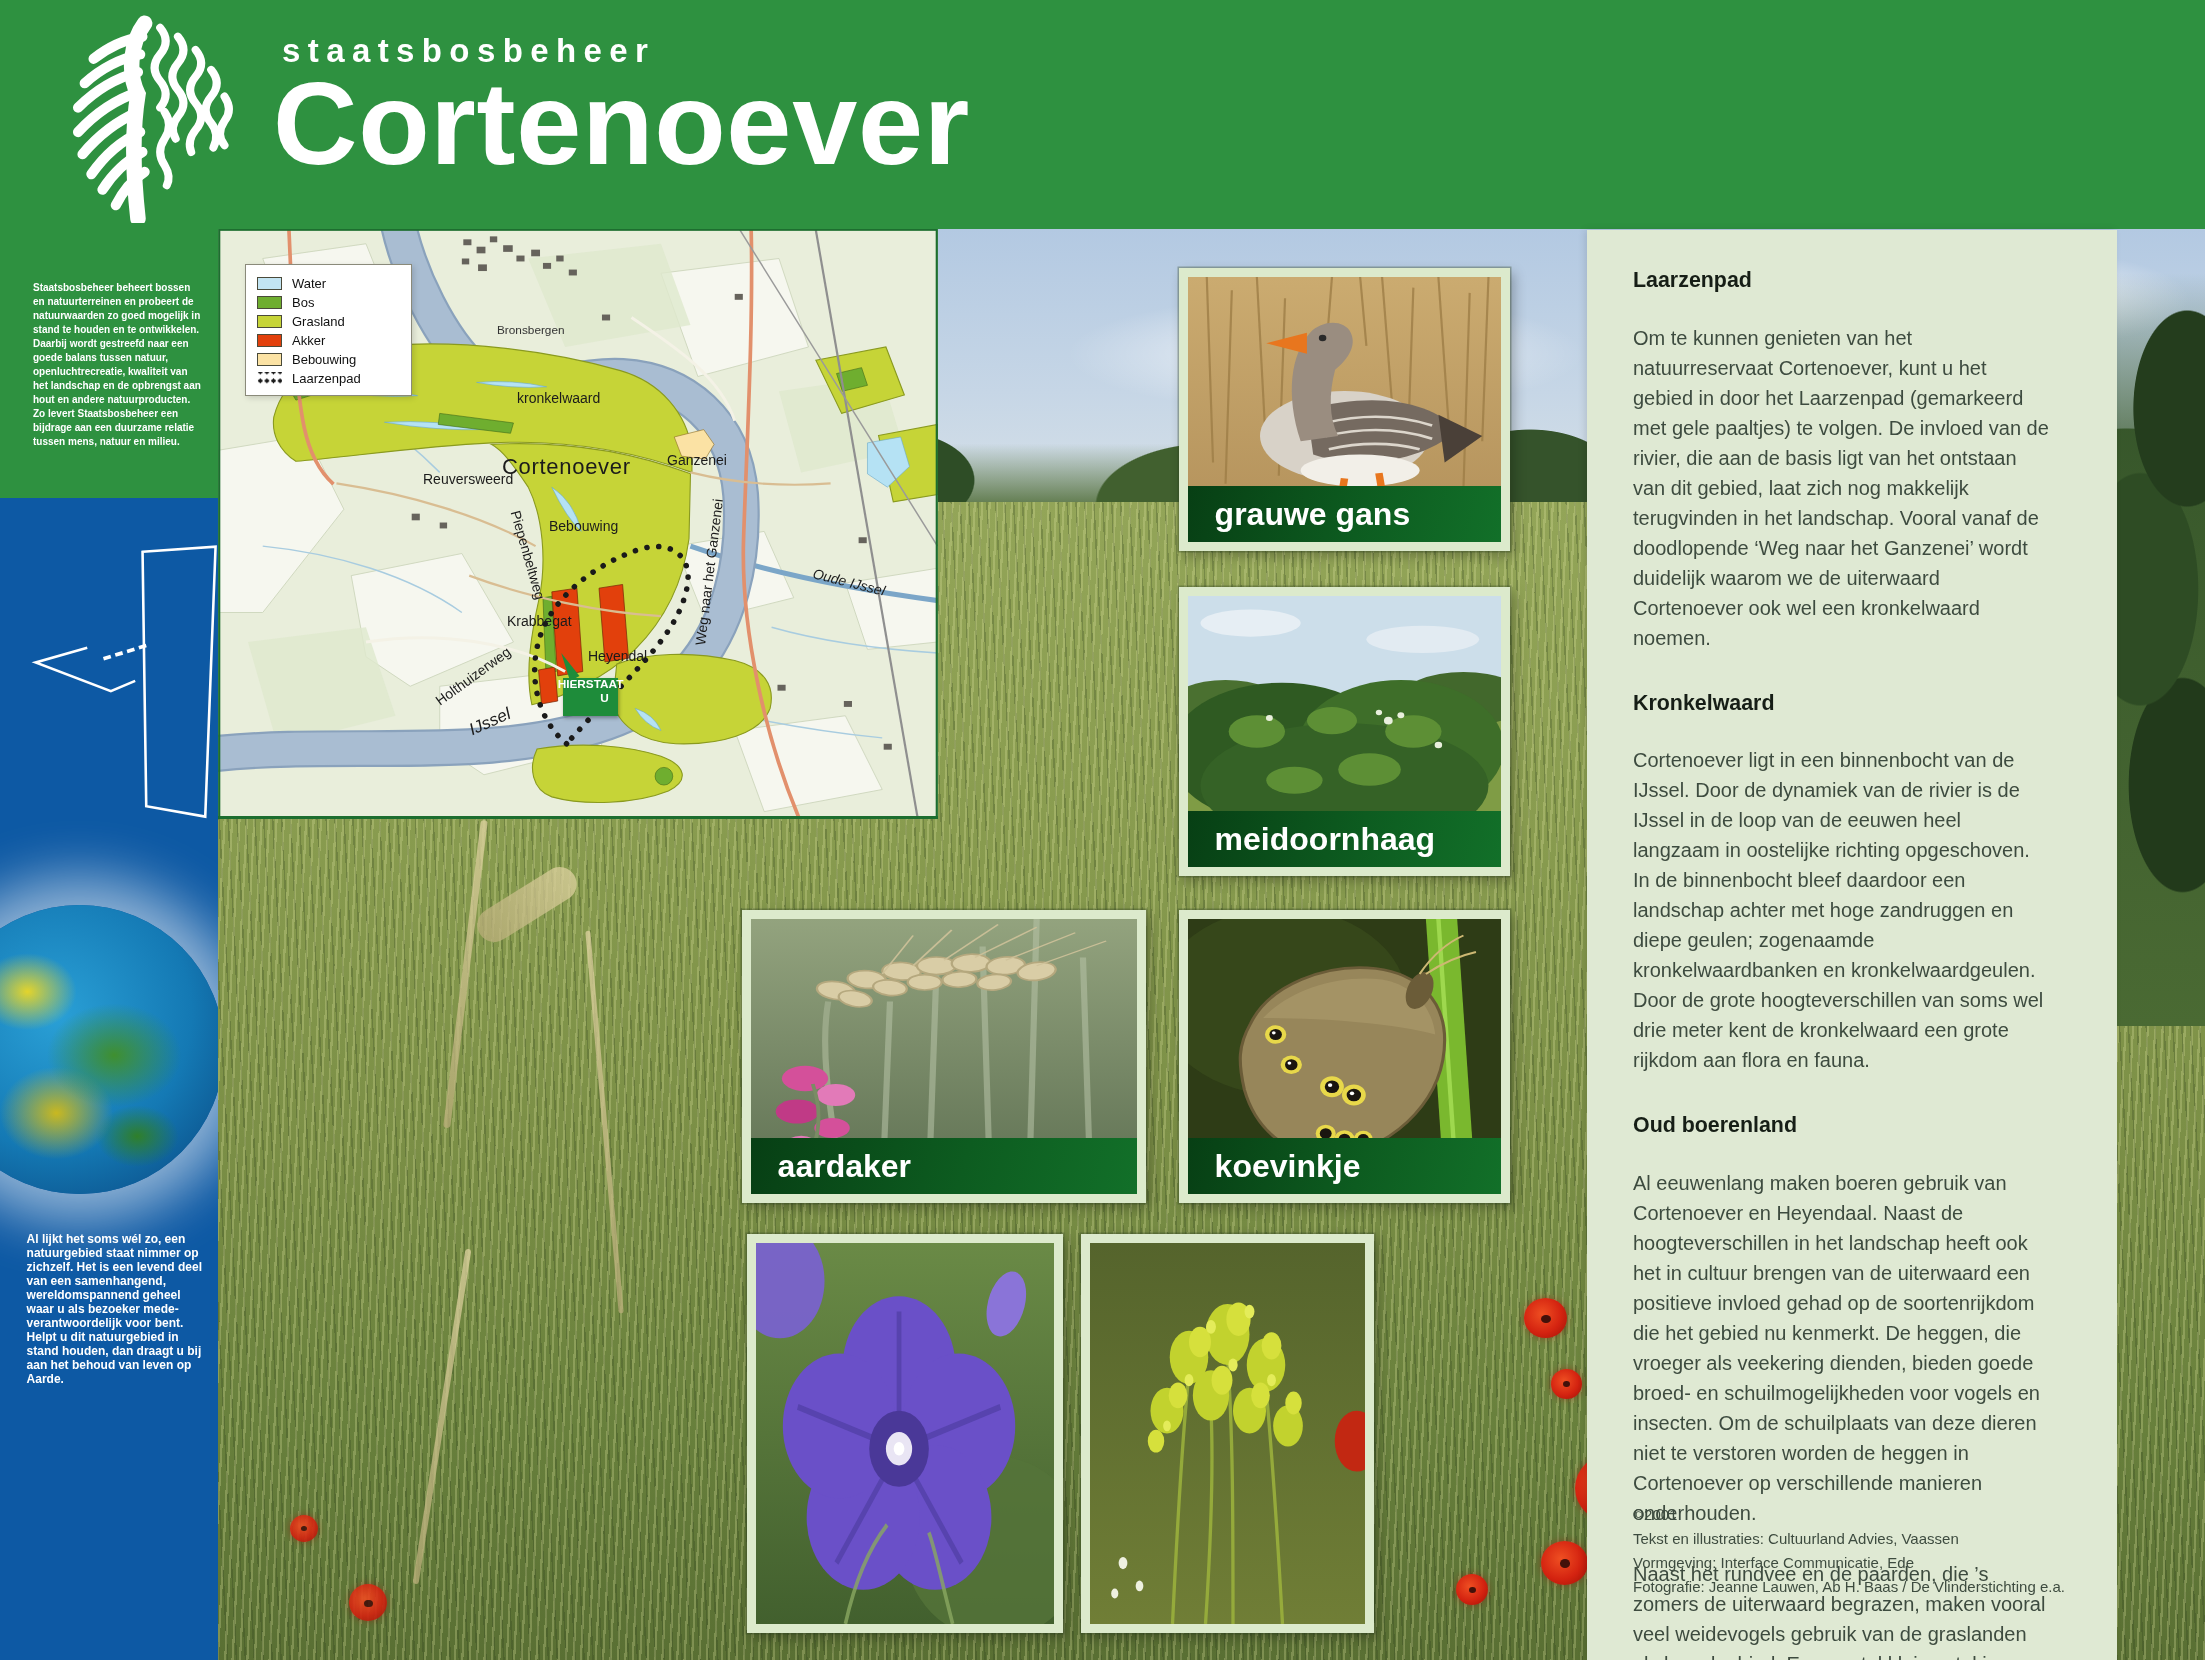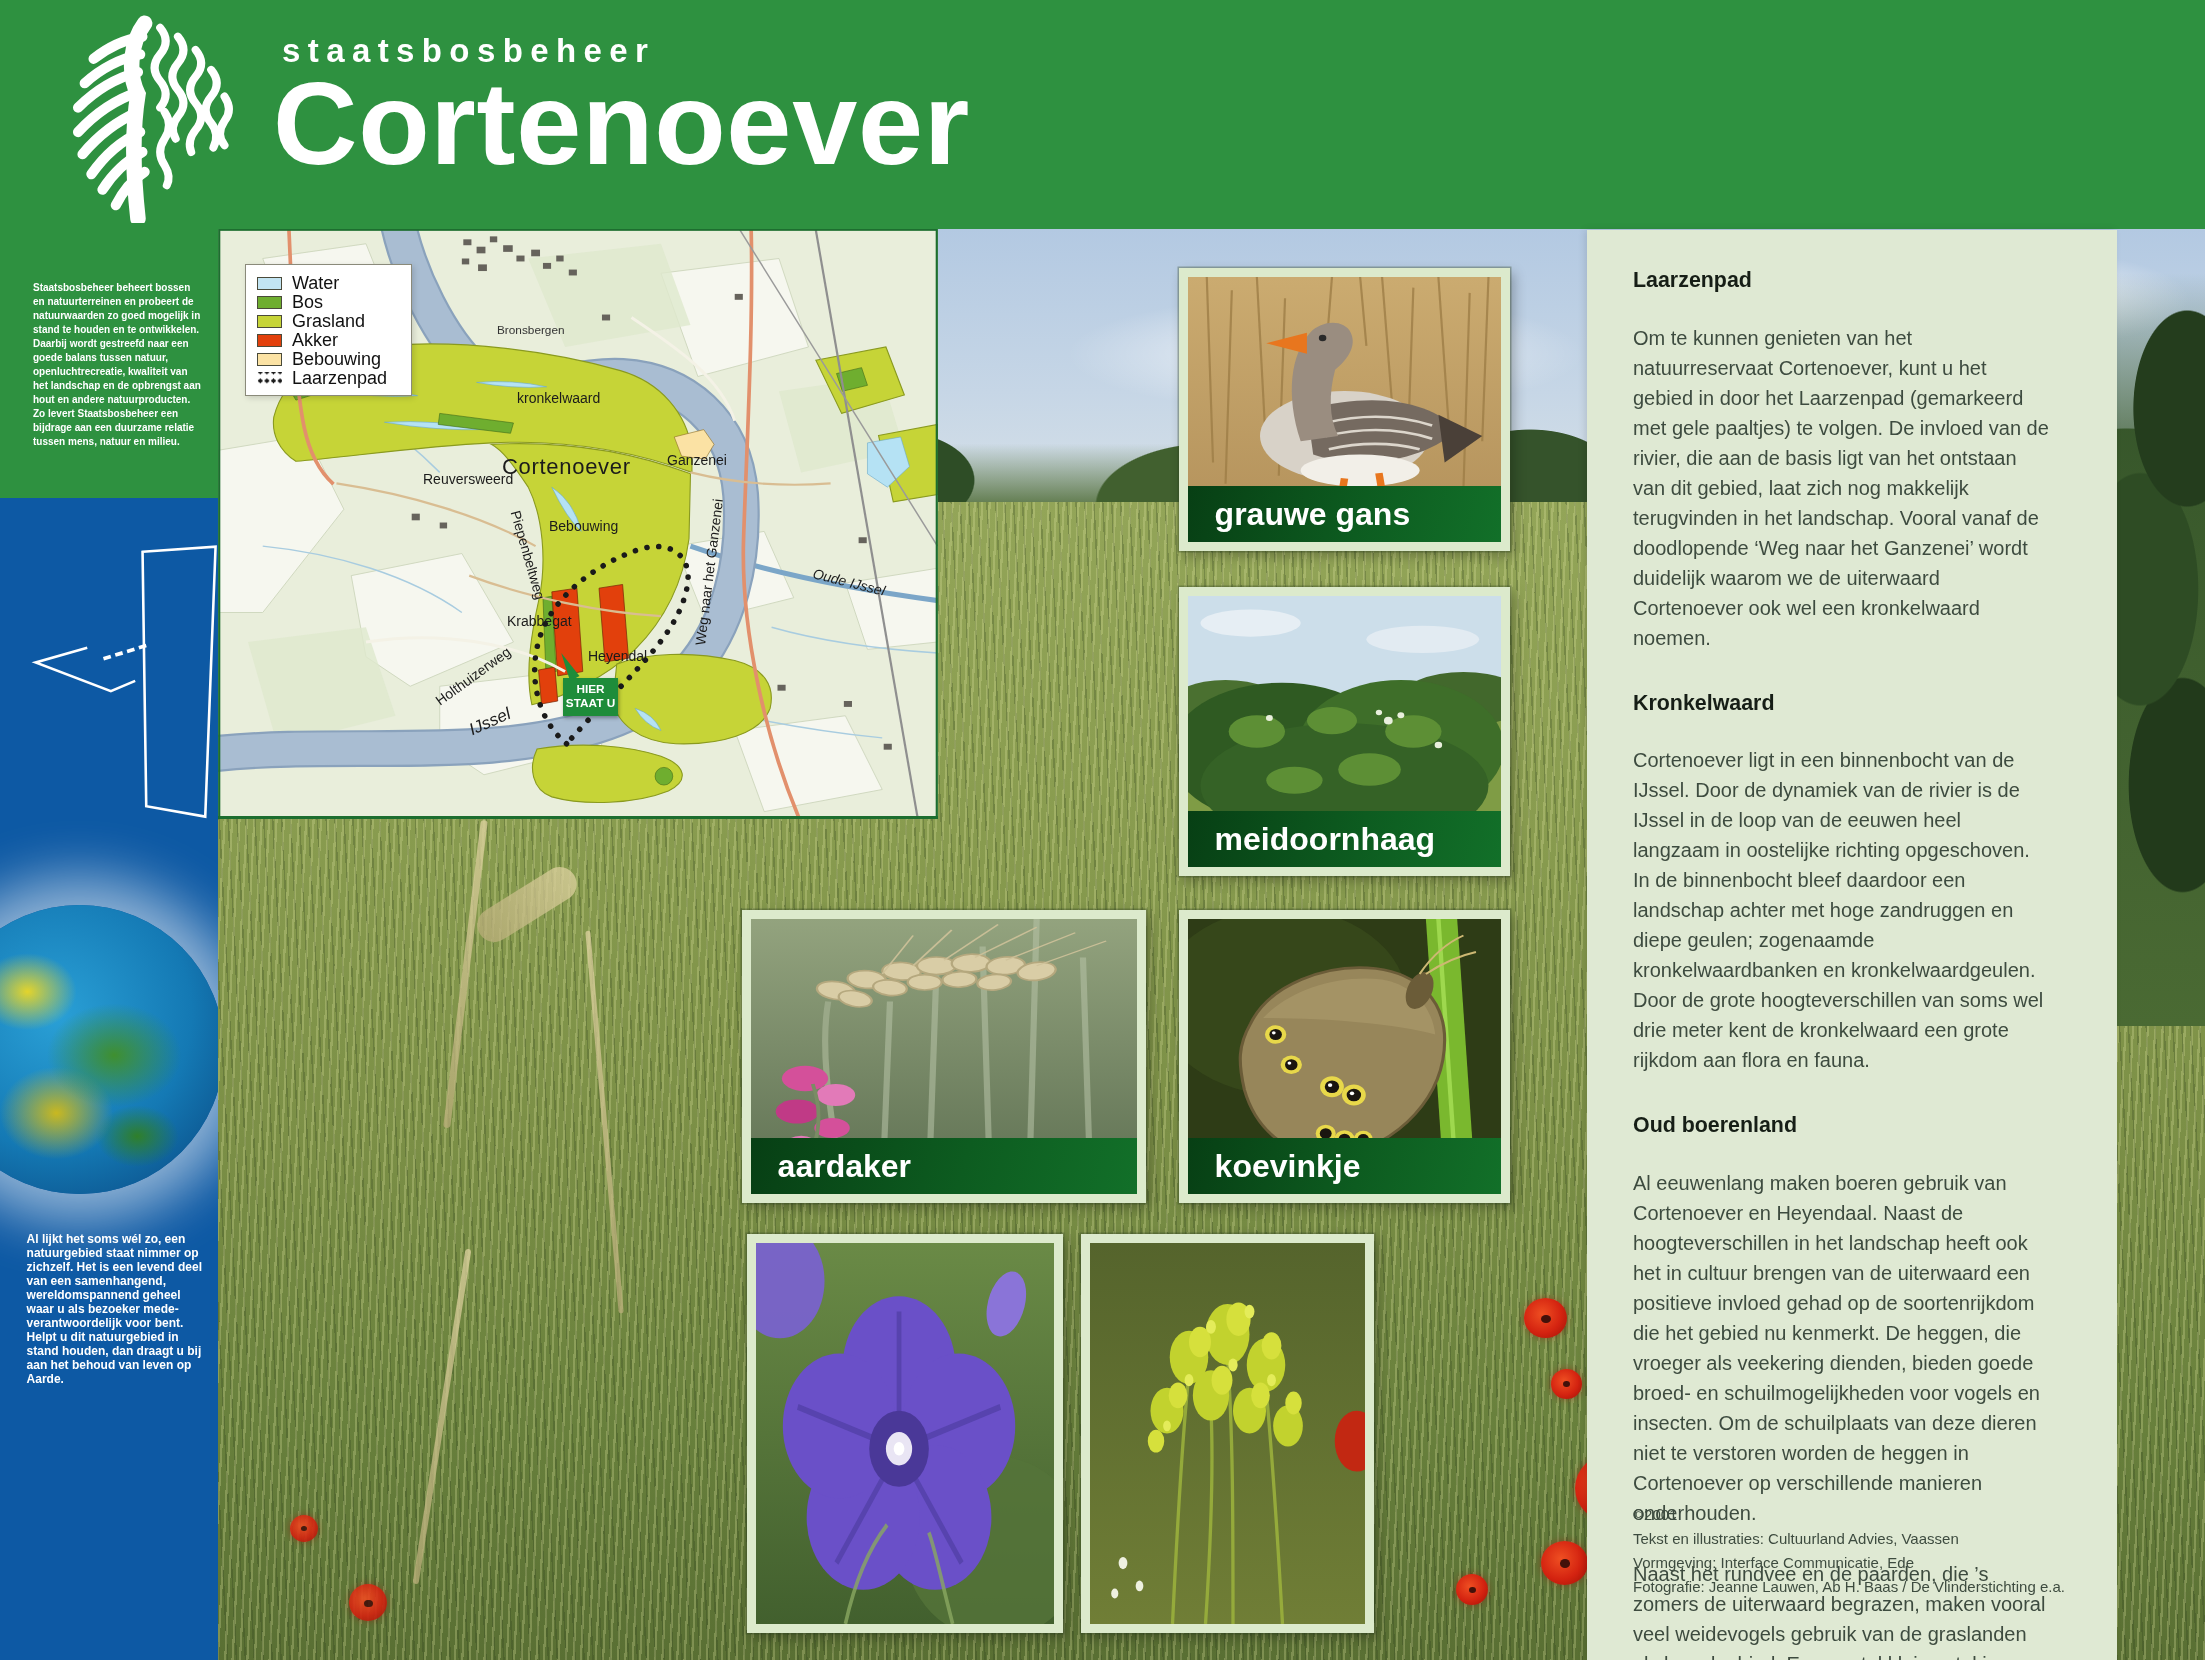--- a/index.html
+++ b/index.html
@@ -59,28 +59,28 @@
   
   .map{position:absolute;left:218px;top:229px;width:720px;height:590px;overflow:hidden;
     background:#e9eedb;border-bottom:3.7px solid #1d6e2f;box-sizing:border-box;}
   .map svg{position:absolute;left:0;top:0;}
   .legend{position:absolute;left:26.6px;top:35px;width:148px;background:#fff;
     border:1.1px solid #8a8a7a;padding:8.9px 5.9px 7.4px 11.8px;box-shadow:1.5px 2.2px 5.9px rgba(0,0,0,.15);}
   .legend-row{display:flex;align-items:center;gap:9.6px;height:19px;}
   .legend-swatch{width:25px;height:12.5px;border:1.2px solid #4a4a3a;box-sizing:border-box;flex:0 0 auto;}
   .legend-swatch.dots{border:none;background-image:radial-gradient(circle,#1a1a1a 36%,rgba(0,0,0,0) 40%);
     background-size:6.6px 8.9px;background-position:0 4.4px;}
-  .legend-label{font-size:18px;color:#111;}
+  .legend-label{font-size:13px;color:#111;}
   .mlabel{position:absolute;white-space:nowrap;color:#1b1b1b;font-size:14px;}
   .mlabel.big{font-size:22px;letter-spacing:0.7px;}
   .mlabel.small{font-size:11.8px;color:#333;margin-top:48px;}
   .mlabel.rot{transform-origin:center;}
   .marker{position:absolute;left:345px;top:449px;width:55px;height:38px;background:#1e8c3a;
     color:#fff;font-weight:bold;font-size:11.8px;line-height:1.15;text-align:center;
-    display:flex;flex-direction:column;justify-content:center;box-shadow:0.7px 1.5px 3.7px rgba(0,0,0,.35);}
+    display:flex;justify-content:center;box-shadow:0.7px 1.5px 3.7px rgba(0,0,0,.35);}
   .marker::before{content:"";position:absolute;left:-4.4px;top:-25px;width:22px;height:28px;
     background:#1e8c3a;clip-path:polygon(12% 0,52% 100%,95% 82%);}
   
   .card{position:absolute;border:9.6px solid #dceacc;box-sizing:border-box;background:#be185d;
     box-shadow:0 0 0 1.5px rgba(50,70,35,.35),3.7px 5.2px 11.8px rgba(0,0,0,.28);}
   .card svg{position:absolute;left:0;top:0;width:100%;height:100%;}
   .card-label{position:absolute;left:0;right:0;bottom:0;height:56px;
     background:linear-gradient(105deg,#073f14 0%,#0d5c20 55%,#127029 100%);
     display:flex;align-items:center;padding-left:26.6px;color:#fff;font-weight:bold;font-size:32px;}
   

